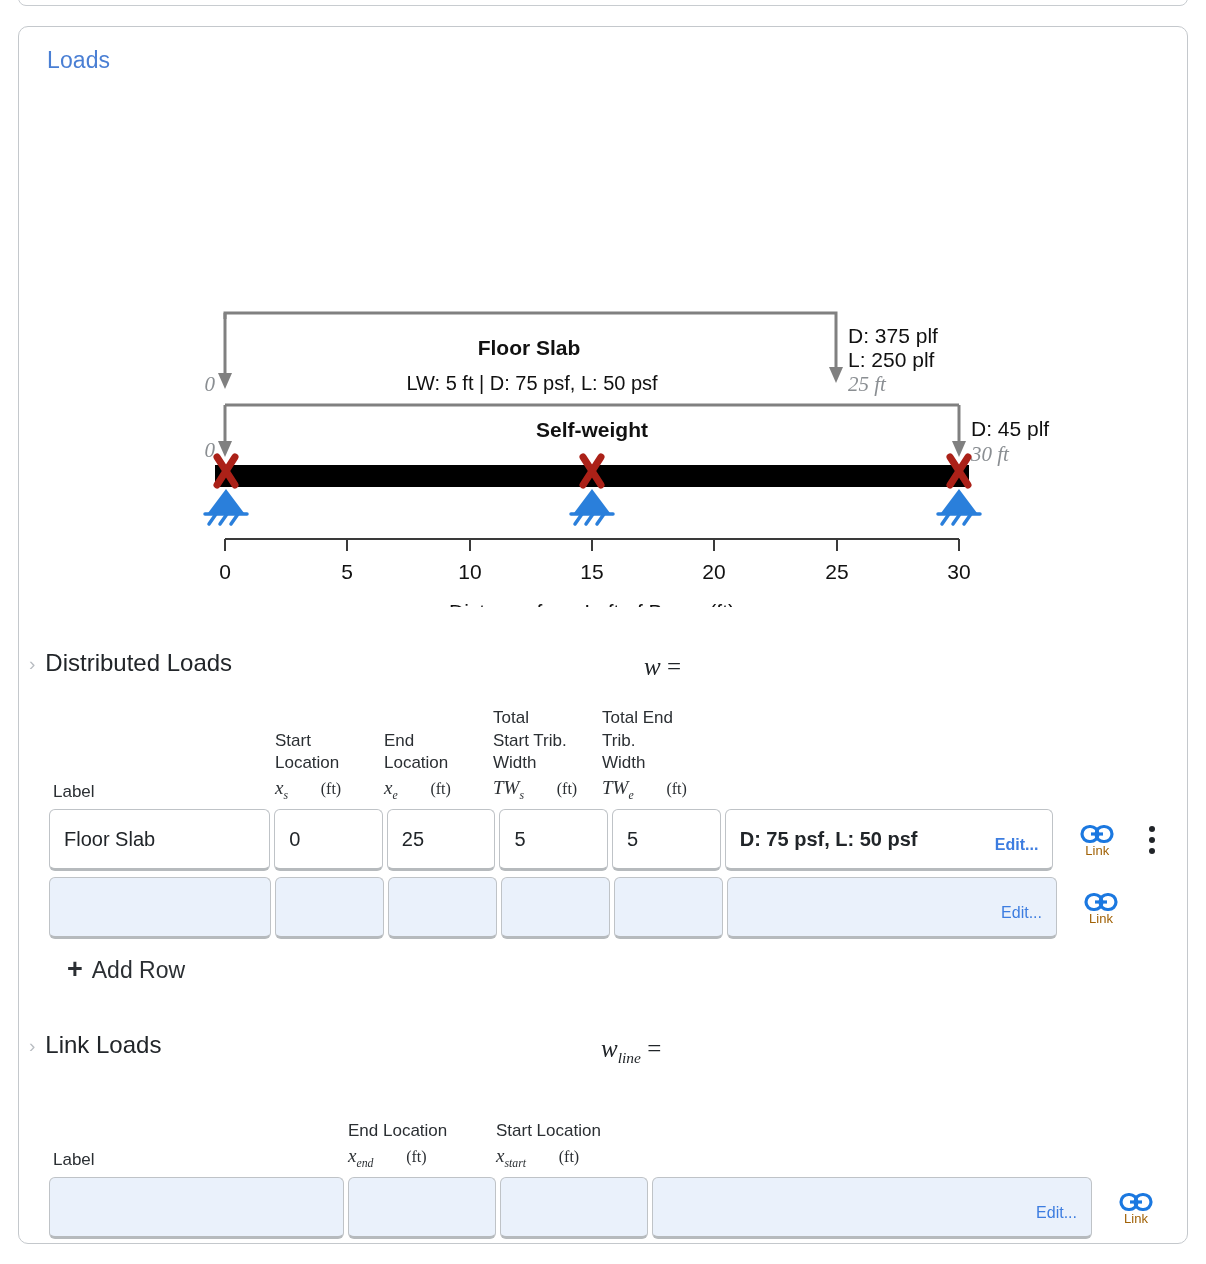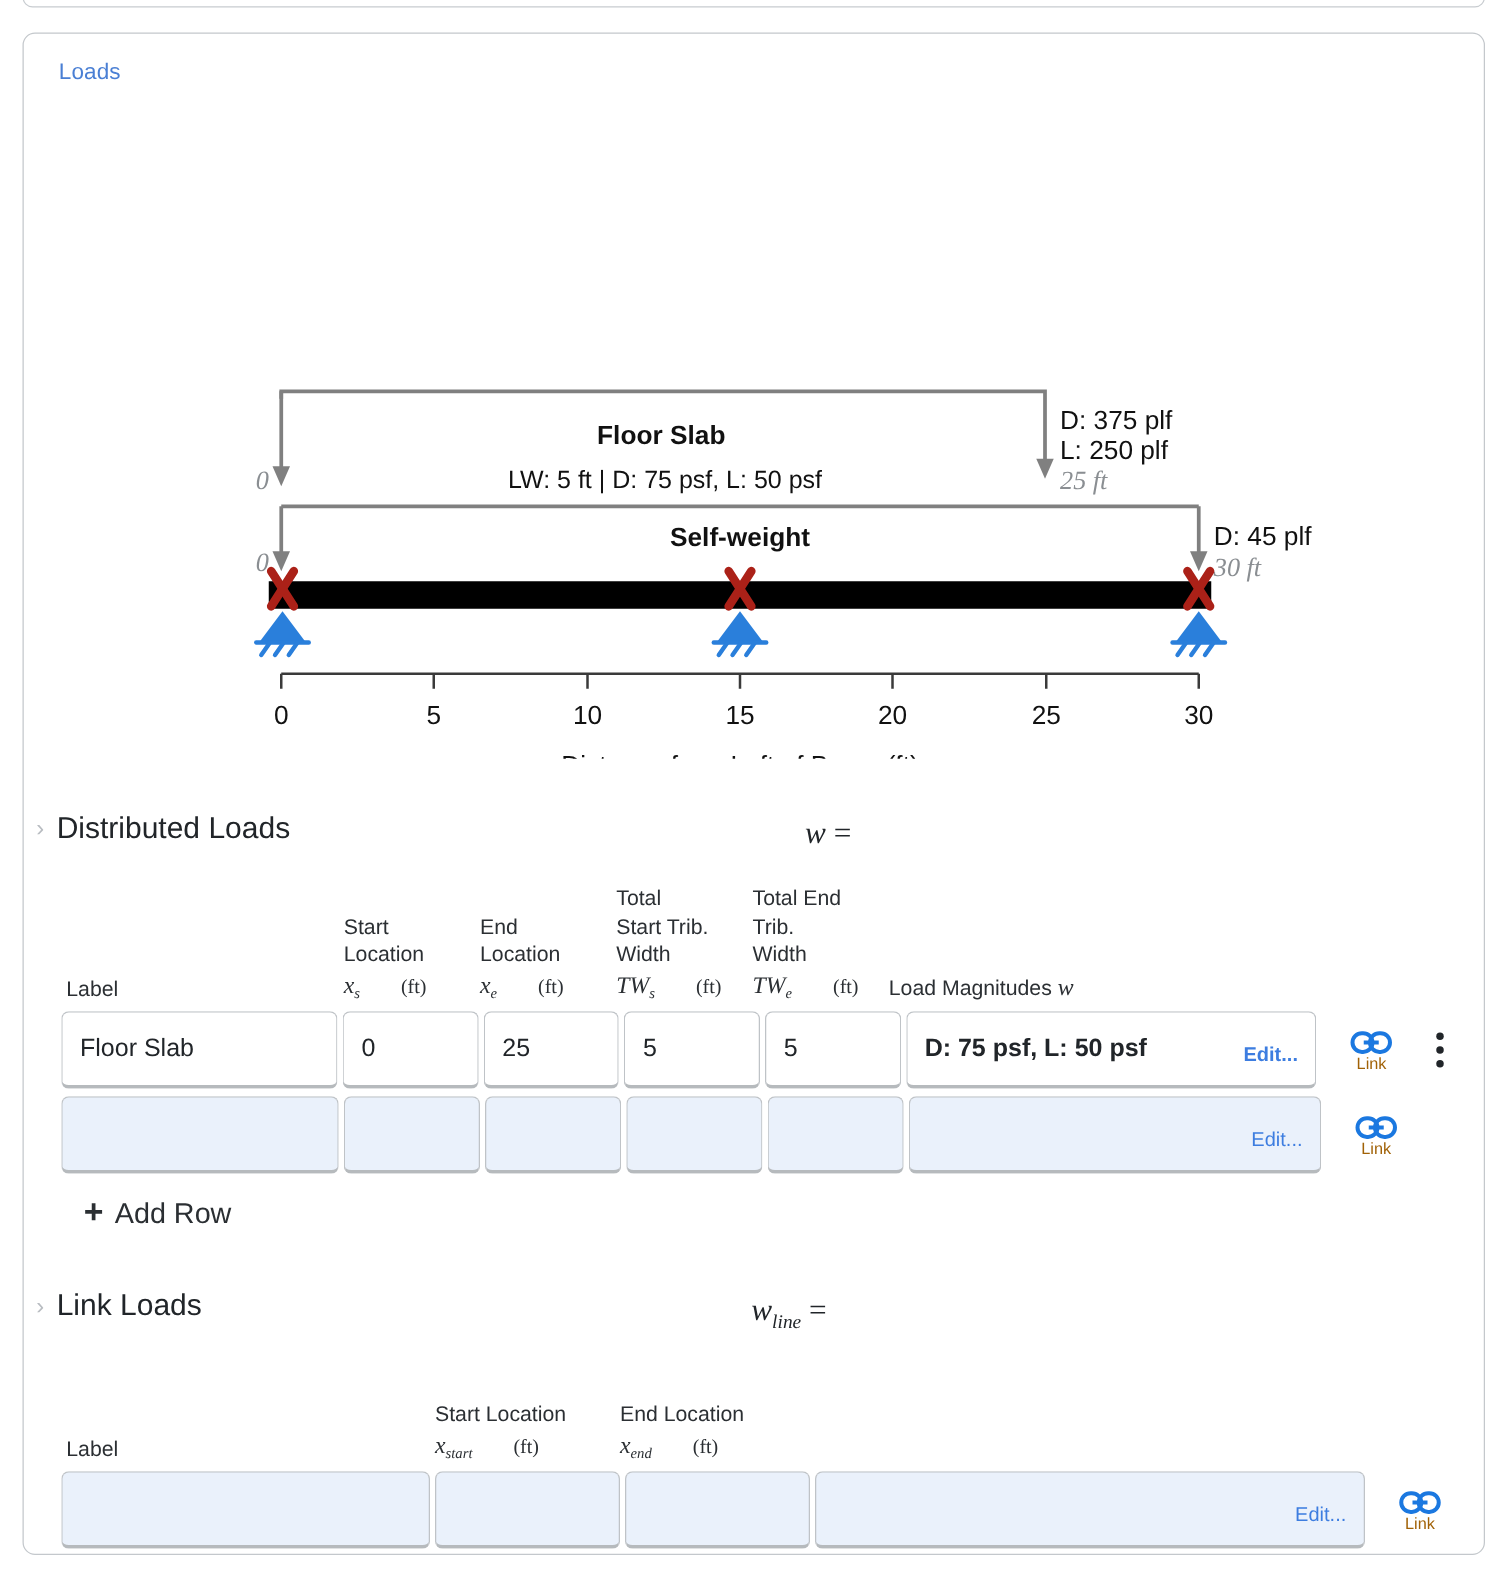--- a/index.html
+++ b/index.html
@@ -32,21 +32,21 @@
     left: 18px; top: 26px;
     width: 1170px; height: 1218px;
     border: 1px solid #c4c8cc;
     border-radius: 10px;
     background: #ffffff;
   }
 
   .card-title {
     position: absolute;
     left: 28px; top: 20px;
-    font-size: 18px;
+    font-size: 23px;
     color: #4a7fd4;
     font-weight: 400;
     letter-spacing: .1px;
   }
 
   
   .diagram {
     position: absolute;
     left: 0; top: 230px;
     width: 1170px; height: 350px;
@@ -328,24 +328,20 @@
           <div>Start Trib.</div>
           <div>Width</div>
           <div><span class="mathit">TW</span><span class="mathit"><sub>s</sub></span> <span class="unit">(ft)</span></div>
         </div>
         <div class="th" style="width:109px;">
           <div>Total End</div>
           <div>Trib.</div>
           <div>Width</div>
           <div><span class="mathit">TW</span><span class="mathit"><sub>e</sub></span> <span class="unit">(ft)</span></div>
         </div>
-        <div class="th" style="width:330px;">
-          <span>Load Magnitudes</span>
-          <span class="mathit">w</span>
-        </div>
       </div>
 
       <div class="trow">
         <div class="cell filled" style="width:222px;">Floor Slab</div>
         <div class="cell filled" style="width:109px;">0</div>
         <div class="cell filled" style="width:109px;">25</div>
         <div class="cell filled" style="width:109px;">5</div>
         <div class="cell filled" style="width:109px;">5</div>
         <div class="cell filled mag" style="width:330px;font-weight:bold;">
           <span class="mag-val">D: 75 psf, L: 50 psf</span>
@@ -399,26 +395,26 @@
       <span class="sec-title">Link Loads</span>
     </div>
     <div class="sec-sym" style="left:582px; top:1008px;">
       <span>w</span><sub>line</sub><span class="eq">&nbsp;=</span>
     </div>
 
     <div class="tbl" style="left:30px; top:1082px; width:1120px;">
       <div class="thead" style="height:62px;">
         <div class="th" style="width:295px;">Label</div>
         <div class="th" style="width:148px;">
+          <div>End Location</div>
+          <div><span class="mathit">x</span><span class="mathit"><sub>end</sub></span> <span class="unit">(ft)</span></div>
+        </div>
+        <div class="th" style="width:148px;">
           <div>Start Location</div>
           <div><span class="mathit">x</span><span class="mathit"><sub>start</sub></span> <span class="unit">(ft)</span></div>
-        </div>
-        <div class="th" style="width:148px;">
-          <div>End Location</div>
-          <div><span class="mathit">x</span><span class="mathit"><sub>end</sub></span> <span class="unit">(ft)</span></div>
         </div>
       </div>
 
       <div class="trow">
         <div class="cell" style="width:295px;"></div>
         <div class="cell" style="width:148px;"></div>
         <div class="cell" style="width:148px;"></div>
         <div class="cell mag" style="width:440px;">
           <span class="mag-val"></span>
           <span class="edit-link">Edit...</span>

